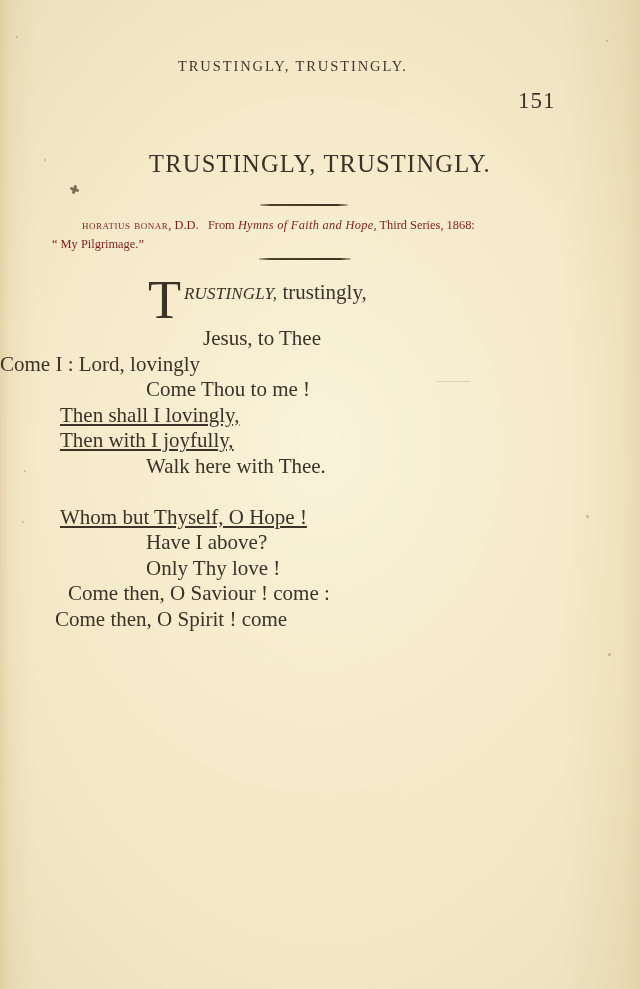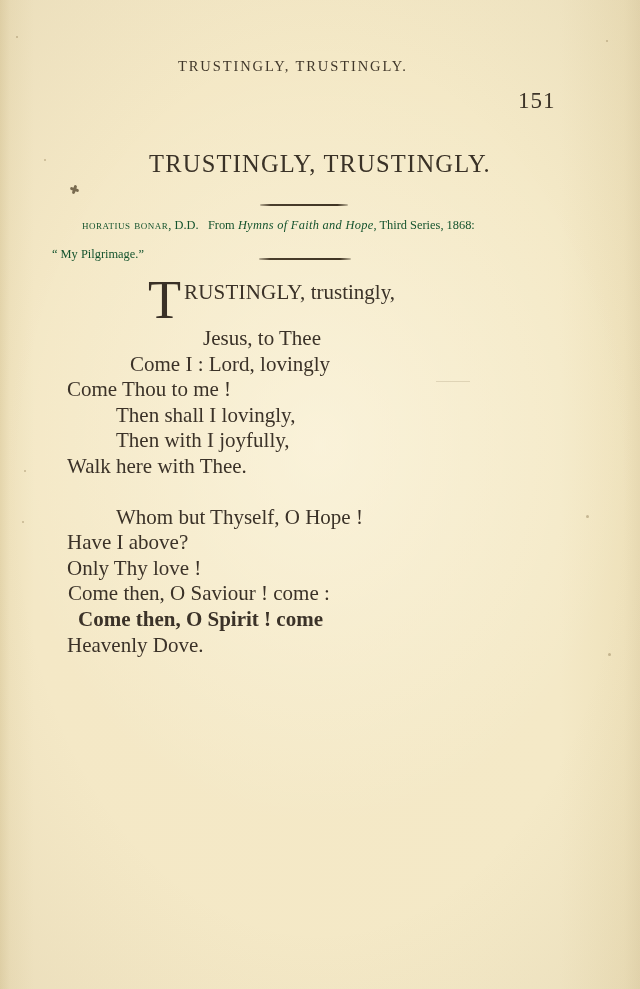--- a/index.html
+++ b/index.html
@@ -113,49 +113,49 @@
   .rule-bottom { top: 258px; left: 259px; width: 92px; }
 
   
   .attribution {
     position: absolute;
     top: 216px;
     left: 52px;
     width: 520px;
     font-size: 12.4px;
     line-height: 17px;
-    color: #14532d;
+    color: #7f1d1d;
   }
   .attribution .smallcaps {
     font-variant: small-caps;
     text-transform: lowercase;
     letter-spacing: 0.5px;
     font-size: 13.2px;
   }
   .attribution .indent-first { padding-left: 30px; }
   .attribution .src-title { font-style: italic; letter-spacing: 0.3px; }
-  .attribution .second-line { display: block; margin-top: 12px; }
+  .attribution .second-line { display: block; margin-top: 2px; }
 
   
   .stanzas {
     position: absolute;
     top: 278px;
     left: 0;
     width: 640px;
     font-size: 21px;
     line-height: 25.6px;
     color: #3b3228;
   }
   .stanza { margin-bottom: 25px; position: relative; }
   .line { white-space: nowrap; }
 
   
-  .i0 { padding-left: 130px; }
-  .i1 { padding-left: 67px; }
-  .i3 { padding-left: 116px; }
+  .i0 { }
+  .i1 { padding-left: 114px; margin-left: 32px; }
+  .i3 { padding-left: 60px; text-decoration: underline; }
 
   
   .stanza-first { padding-top: 2px; }
   .dropcap-line {
     position: relative;
     padding-left: 147px;
     min-height: 46px;
   }
   .dropcap {
     position: absolute;
@@ -164,22 +164,23 @@
     font-size: 54px;
     line-height: 54px;
     color: #3a3127;
   }
   .dropcap-rest {
     display: inline-block;
     padding-left: 37px;
     font-size: 21px;
   }
   .dropcap-rest .caps {
-    font-size: 21px;
+    font-size: 17px;
     letter-spacing: 0.2px;
+    font-style: italic;
   }
   .line-after-cap { padding-left: 203px; }
 
   
   .content { text-rendering: optimizeLegibility; }
 </style>
 </head>
 <body>
 
 <div class="page"></div>
@@ -228,20 +229,19 @@
       <div class="line i3">Then with I joyfully,</div>
       <div class="line i1">Walk here with Thee.</div>
     </div>
 
 
     <div class="stanza">
       <div class="line i3">Whom but Thyself, O Hope !</div>
       <div class="line i1">Have I above?</div>
       <div class="line i1">Only Thy love !</div>
       <div class="line" style="padding-left:68px;">Come then, O Saviour ! come :</div>
-      <div class="line" style="padding-left:78px;font-weight:bold;">Come then, O Spirit ! come</div>
-      <div class="line i1">Heavenly Dove.</div>
+      <div class="line" style="padding-left:55px;">Come then, O Spirit ! come</div>
     </div>
 
   </div>
 </div>
 
 <div class="vignette"></div>
 
 </body></html>

